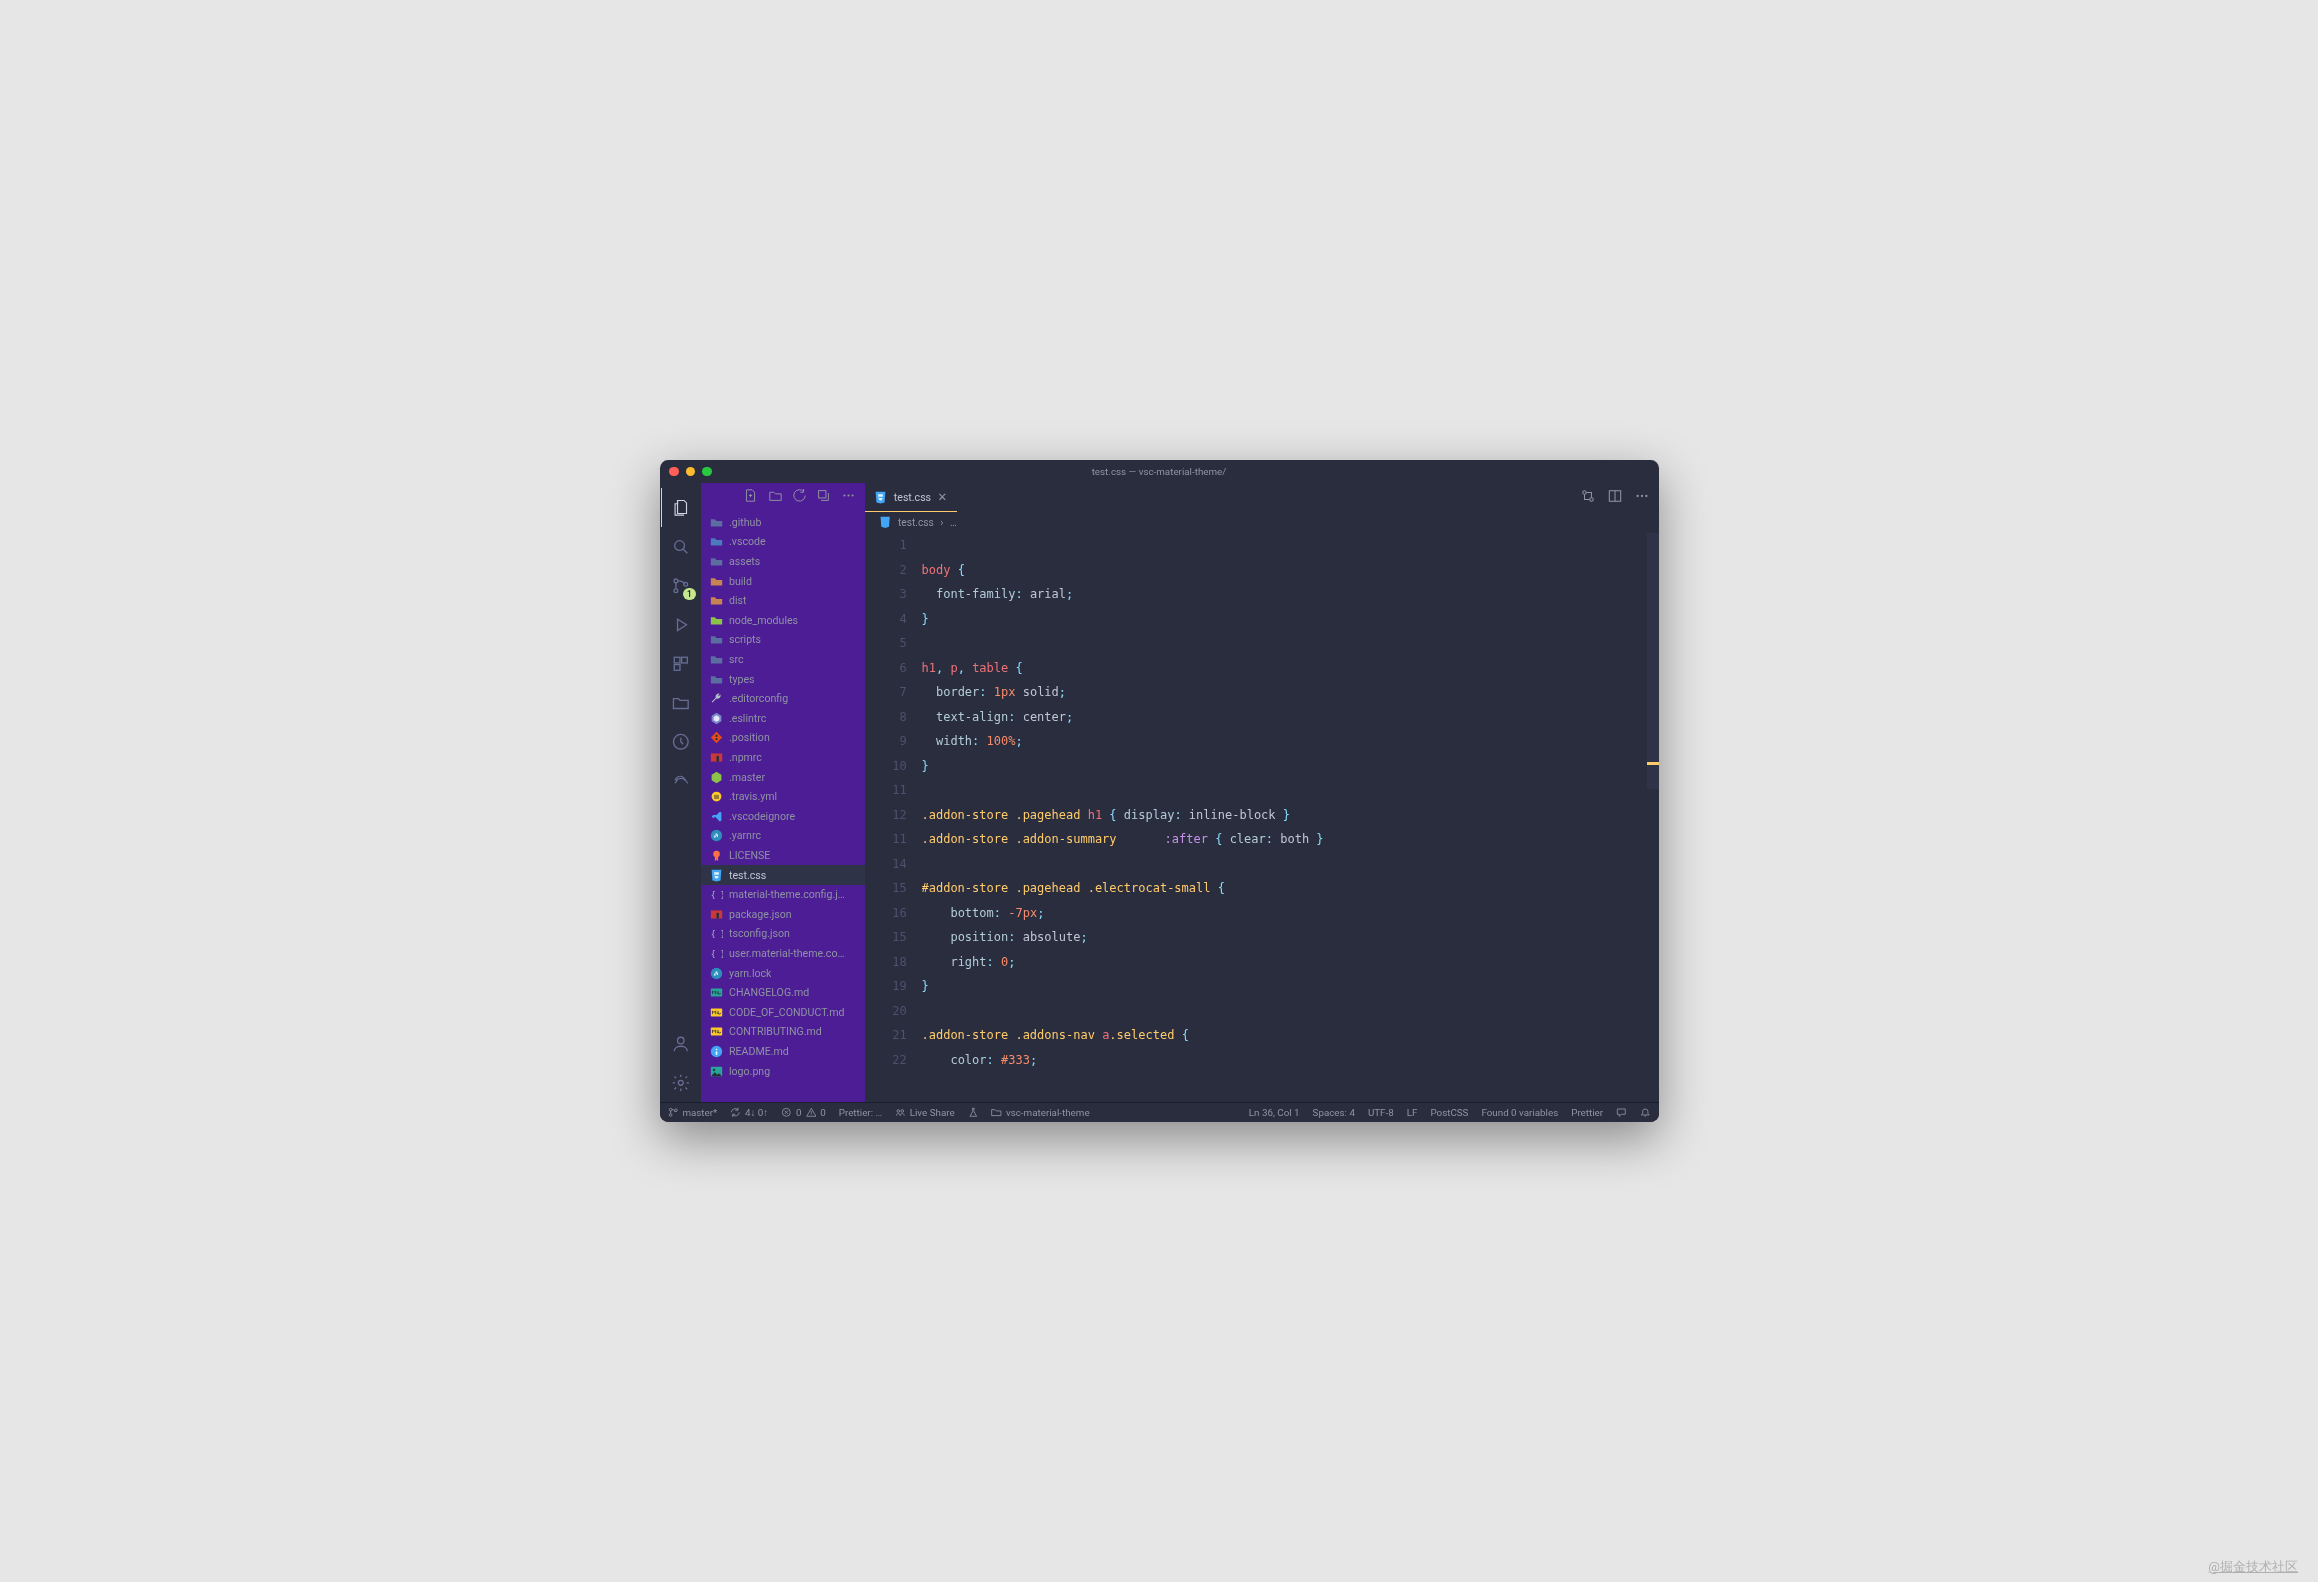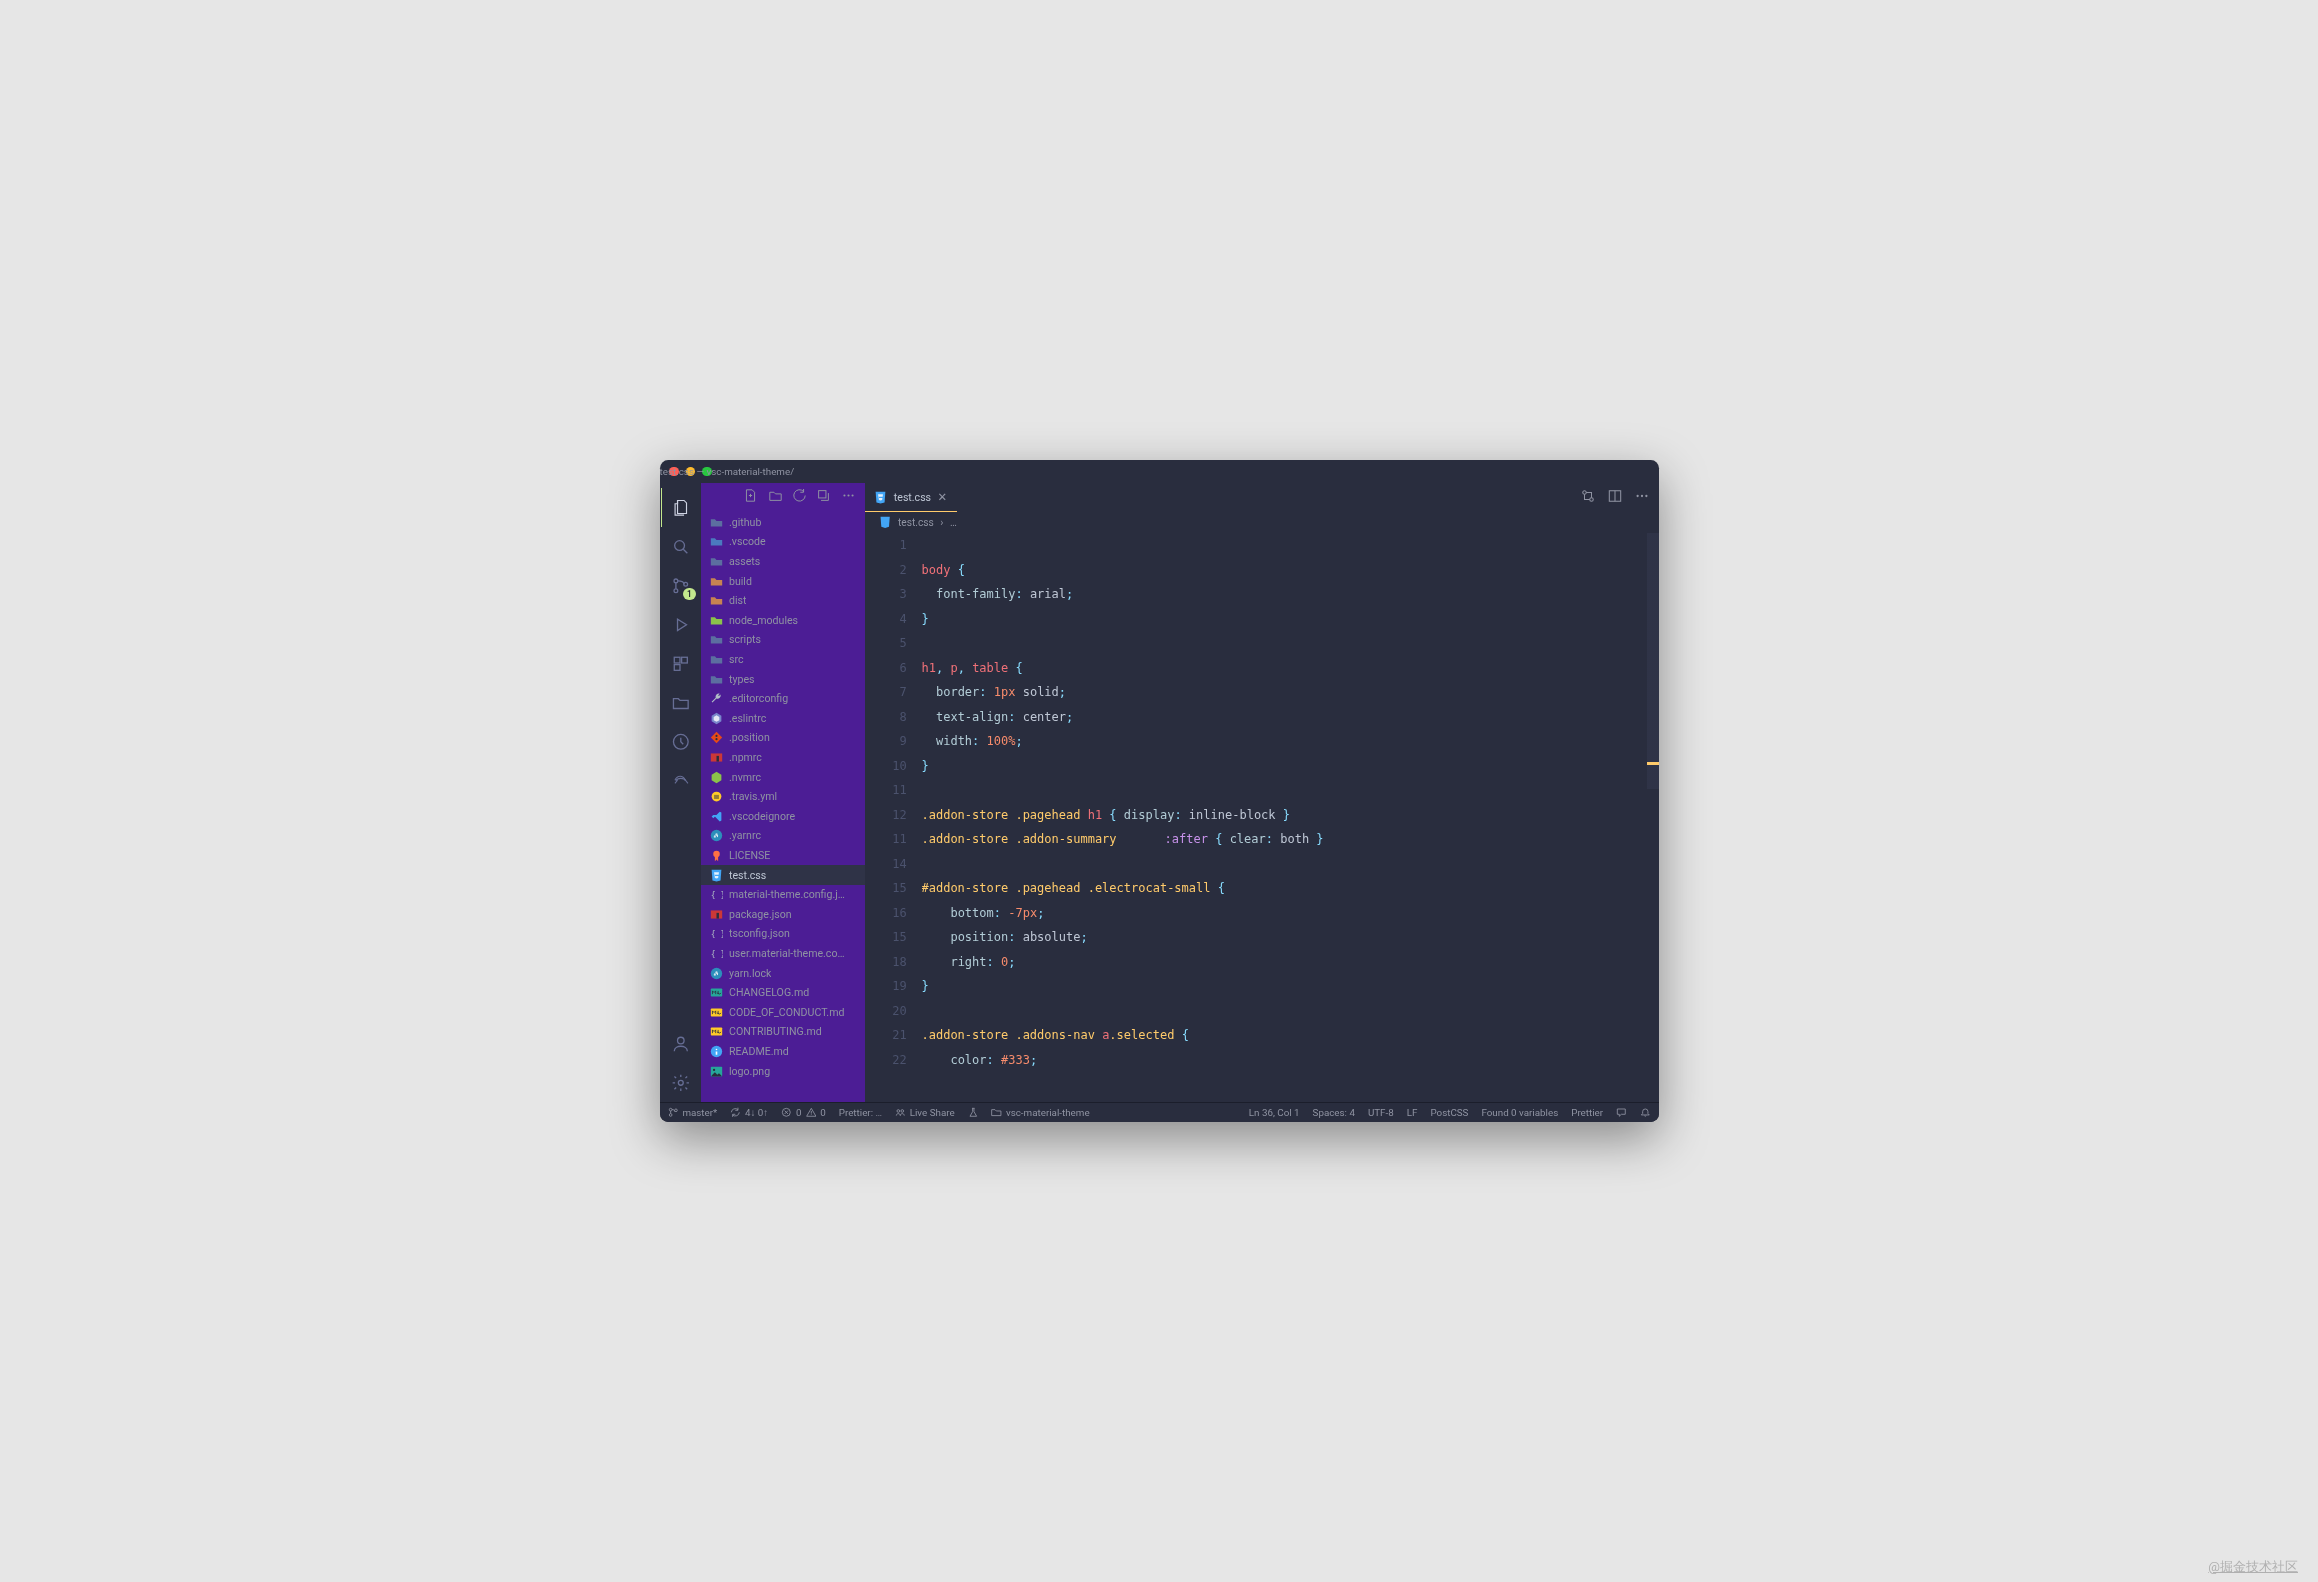--- a/index.html
+++ b/index.html
@@ -33,20 +33,21 @@
     flex-shrink: 0;
   }
   .traffic-lights { display: flex; gap: 6.5px; }
   .light { width: 9.8px; height: 9.8px; border-radius: 50%; }
   .light.close { background: #ff5f57; }
   .light.min { background: #febc2e; }
   .light.max { background: #28c840; }
   .title {
     position: absolute;
     left: 0; right: 0;
+    text-align: center;
     color: #8f93a2;
     font-size: 9.8px;
     pointer-events: none;
   }
   
   .main {
     flex: 1;
     display: flex;
     min-height: 0;
   }
@@ -478,21 +479,21 @@
               </svg>
             </span>
             <span class="tree-label">.npmrc</span>
           </div>
           <div class="tree-row">
             <span class="ticon">
               <svg viewBox="0 0 16 16">
                 <path fill="#8bc34a" d="M8 1 2 4.5v7L8 15l6-3.5v-7z"></path>
               </svg>
             </span>
-            <span class="tree-label">.nvmrc</span>
+            <span class="tree-label">.master</span>
           </div>
           <div class="tree-row">
             <span class="ticon">
               <svg viewBox="0 0 16 16">
                 <circle cx="8" cy="8" r="6" fill="#ffca28"></circle>
                 <rect x="5" y="6" width="6" height="5" fill="#292d3e" opacity=".5"></rect>
               </svg>
             </span>
             <span class="tree-label">.travis.yml</span>
           </div>

